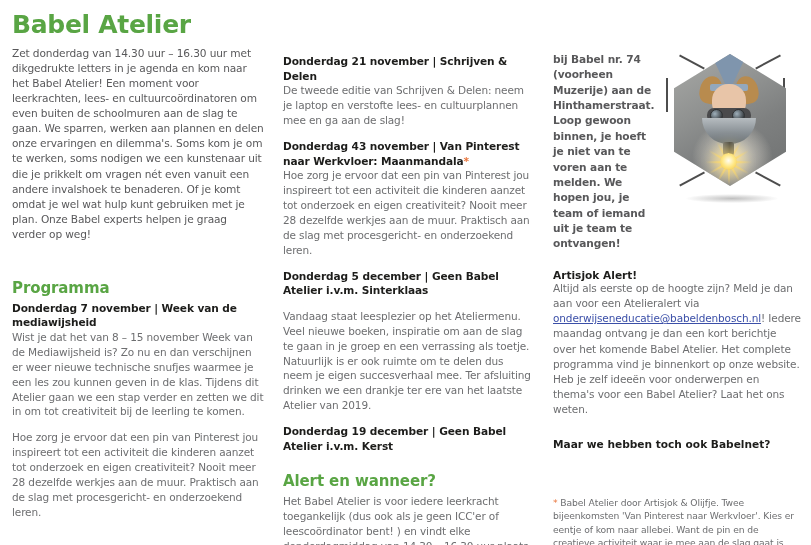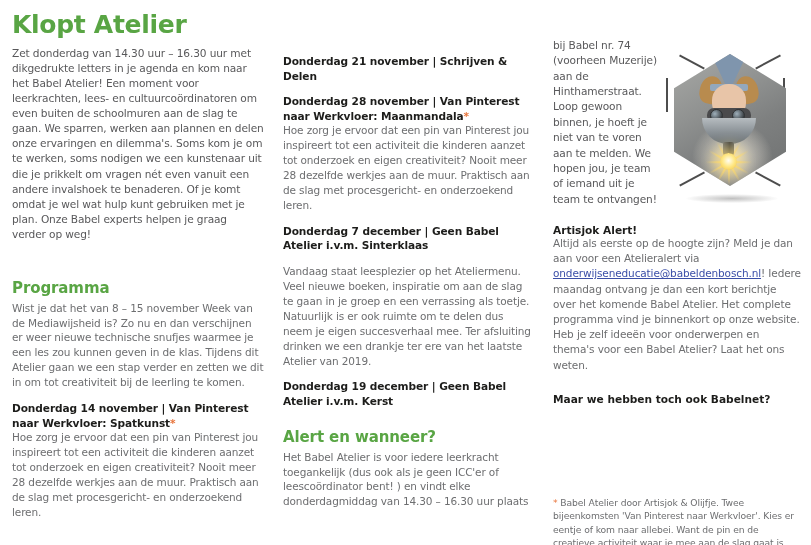--- a/index.html
+++ b/index.html
@@ -75,22 +75,23 @@
     margin: 0;
     letter-spacing: -0.12px;
   }
 
   .intro-block { margin-top: 2px; }
 
   .spacer-prog { height: 26px; }
 
   
   .c3-top {
-    margin-top: 38px;
+    margin-top: 52px;
     width: 104px;
+    font-weight: bold;
   }
   .c3-top p {
     color: #58585a;
     font-size: 10.6px;
     line-height: 1.45;
     margin: 0;
     letter-spacing: -0.12px;
   }
 
   .alert-head {
@@ -253,51 +254,52 @@
   .b4 { left: 92px; top: 9px;  width: 28px;  height: 1.6px; transform: rotate(-28deg); }
   .b5 { left: 16px; top: 126px; width: 28px; height: 1.6px; transform: rotate(-28deg); }
   .b6 { left: 92px; top: 126px; width: 28px; height: 1.6px; transform: rotate(28deg); }
 </style>
 </head>
 <body>
 
 <div class="page">
 
   <div class="col col1">
-    <h1 class="main-title">Klopt Atelier</h1>
+    <h1 class="main-title">Babel Atelier</h1>
     <p class="body intro-block">Zet donderdag van 14.30 uur – 16.30 uur met dikgedrukte letters in je agenda en kom naar het Babel Atelier! Een moment voor leerkrachten, lees- en cultuurcoördinatoren om even buiten de schoolmuren aan de slag te gaan. We sparren, werken aan plannen en delen onze ervaringen en dilemma's. Soms kom je om te werken, soms nodigen we een kunstenaar uit die je prikkelt om vragen nét even vanuit een andere invalshoek te benaderen. Of je komt omdat je wel wat hulp kunt gebruiken met je plan. Onze Babel experts helpen je graag verder op weg!</p>
 
     <div class="spacer-prog"></div>
 
     <h2 class="section-head">Programma</h2>
 
     <div class="item">
+      <div class="item-head"><span>Donderdag 7 november | Week van de mediawijsheid</span><span class="star"></span></div>
       <p class="item-body">Wist je dat het van 8 – 15 november Week van de Mediawijsheid is? Zo nu en dan verschijnen er weer nieuwe technische snufjes waarmee je een les zou kunnen geven in de klas. Tijdens dit Atelier gaan we een stap verder en zetten we dit in om tot creativiteit bij de leerling te komen.</p>
     </div>
 
     <div class="item">
-      <div class="item-head"><span>Donderdag 14 november | Van Pinterest naar Werkvloer: Spatkunst</span><span class="star">*</span></div>
       <p class="item-body">Hoe zorg je ervoor dat een pin van Pinterest jou inspireert tot een activiteit die kinderen aanzet tot onderzoek en eigen creativiteit? Nooit meer 28 dezelfde werkjes aan de muur. Praktisch aan de slag met procesgericht- en onderzoekend leren.</p>
     </div>
   </div>
 
   <div class="col col2">
     <div style="height:54px"></div>
 
     <div class="item">
       <div class="item-head"><span>Donderdag 21 november | Schrijven &amp; Delen</span><span class="star"></span></div>
-    </div>
-
-    <div class="item">
-      <div class="item-head"><span>Donderdag 28 november | Van Pinterest naar Werkvloer: Maanmandala</span><span class="star">*</span></div>
+      <p class="item-body">De tweede editie van Schrijven &amp; Delen: neem je laptop en verstofte lees- en cultuurplannen mee en ga aan de slag!</p>
+    </div>
+
+    <div class="item">
+      <div class="item-head"><span>Donderdag 43 november | Van Pinterest naar Werkvloer: Maanmandala</span><span class="star">*</span></div>
       <p class="item-body">Hoe zorg je ervoor dat een pin van Pinterest jou inspireert tot een activiteit die kinderen aanzet tot onderzoek en eigen creativiteit? Nooit meer 28 dezelfde werkjes aan de muur. Praktisch aan de slag met procesgericht- en onderzoekend leren.</p>
     </div>
 
     <div class="item">
-      <div class="item-head"><span>Donderdag 7 december | Geen Babel Atelier i.v.m. Sinterklaas</span><span class="star"></span></div>
+      <div class="item-head"><span>Donderdag 5 december | Geen Babel Atelier i.v.m. Sinterklaas</span><span class="star"></span></div>
 
     </div>
 
     <div class="item">
       <p class="item-body">Vandaag staat leesplezier op het Ateliermenu. Veel nieuwe boeken, inspiratie om aan de slag te gaan in je groep en een verrassing als toetje. Natuurlijk is er ook ruimte om te delen dus neem je eigen succesverhaal mee. Ter afsluiting drinken we een drankje ter ere van het laatste Atelier van 2019.</p>
     </div>
 
     <div class="item">
       <div class="item-head"><span>Donderdag 19 december | Geen Babel Atelier i.v.m. Kerst</span><span class="star"></span></div>
 

